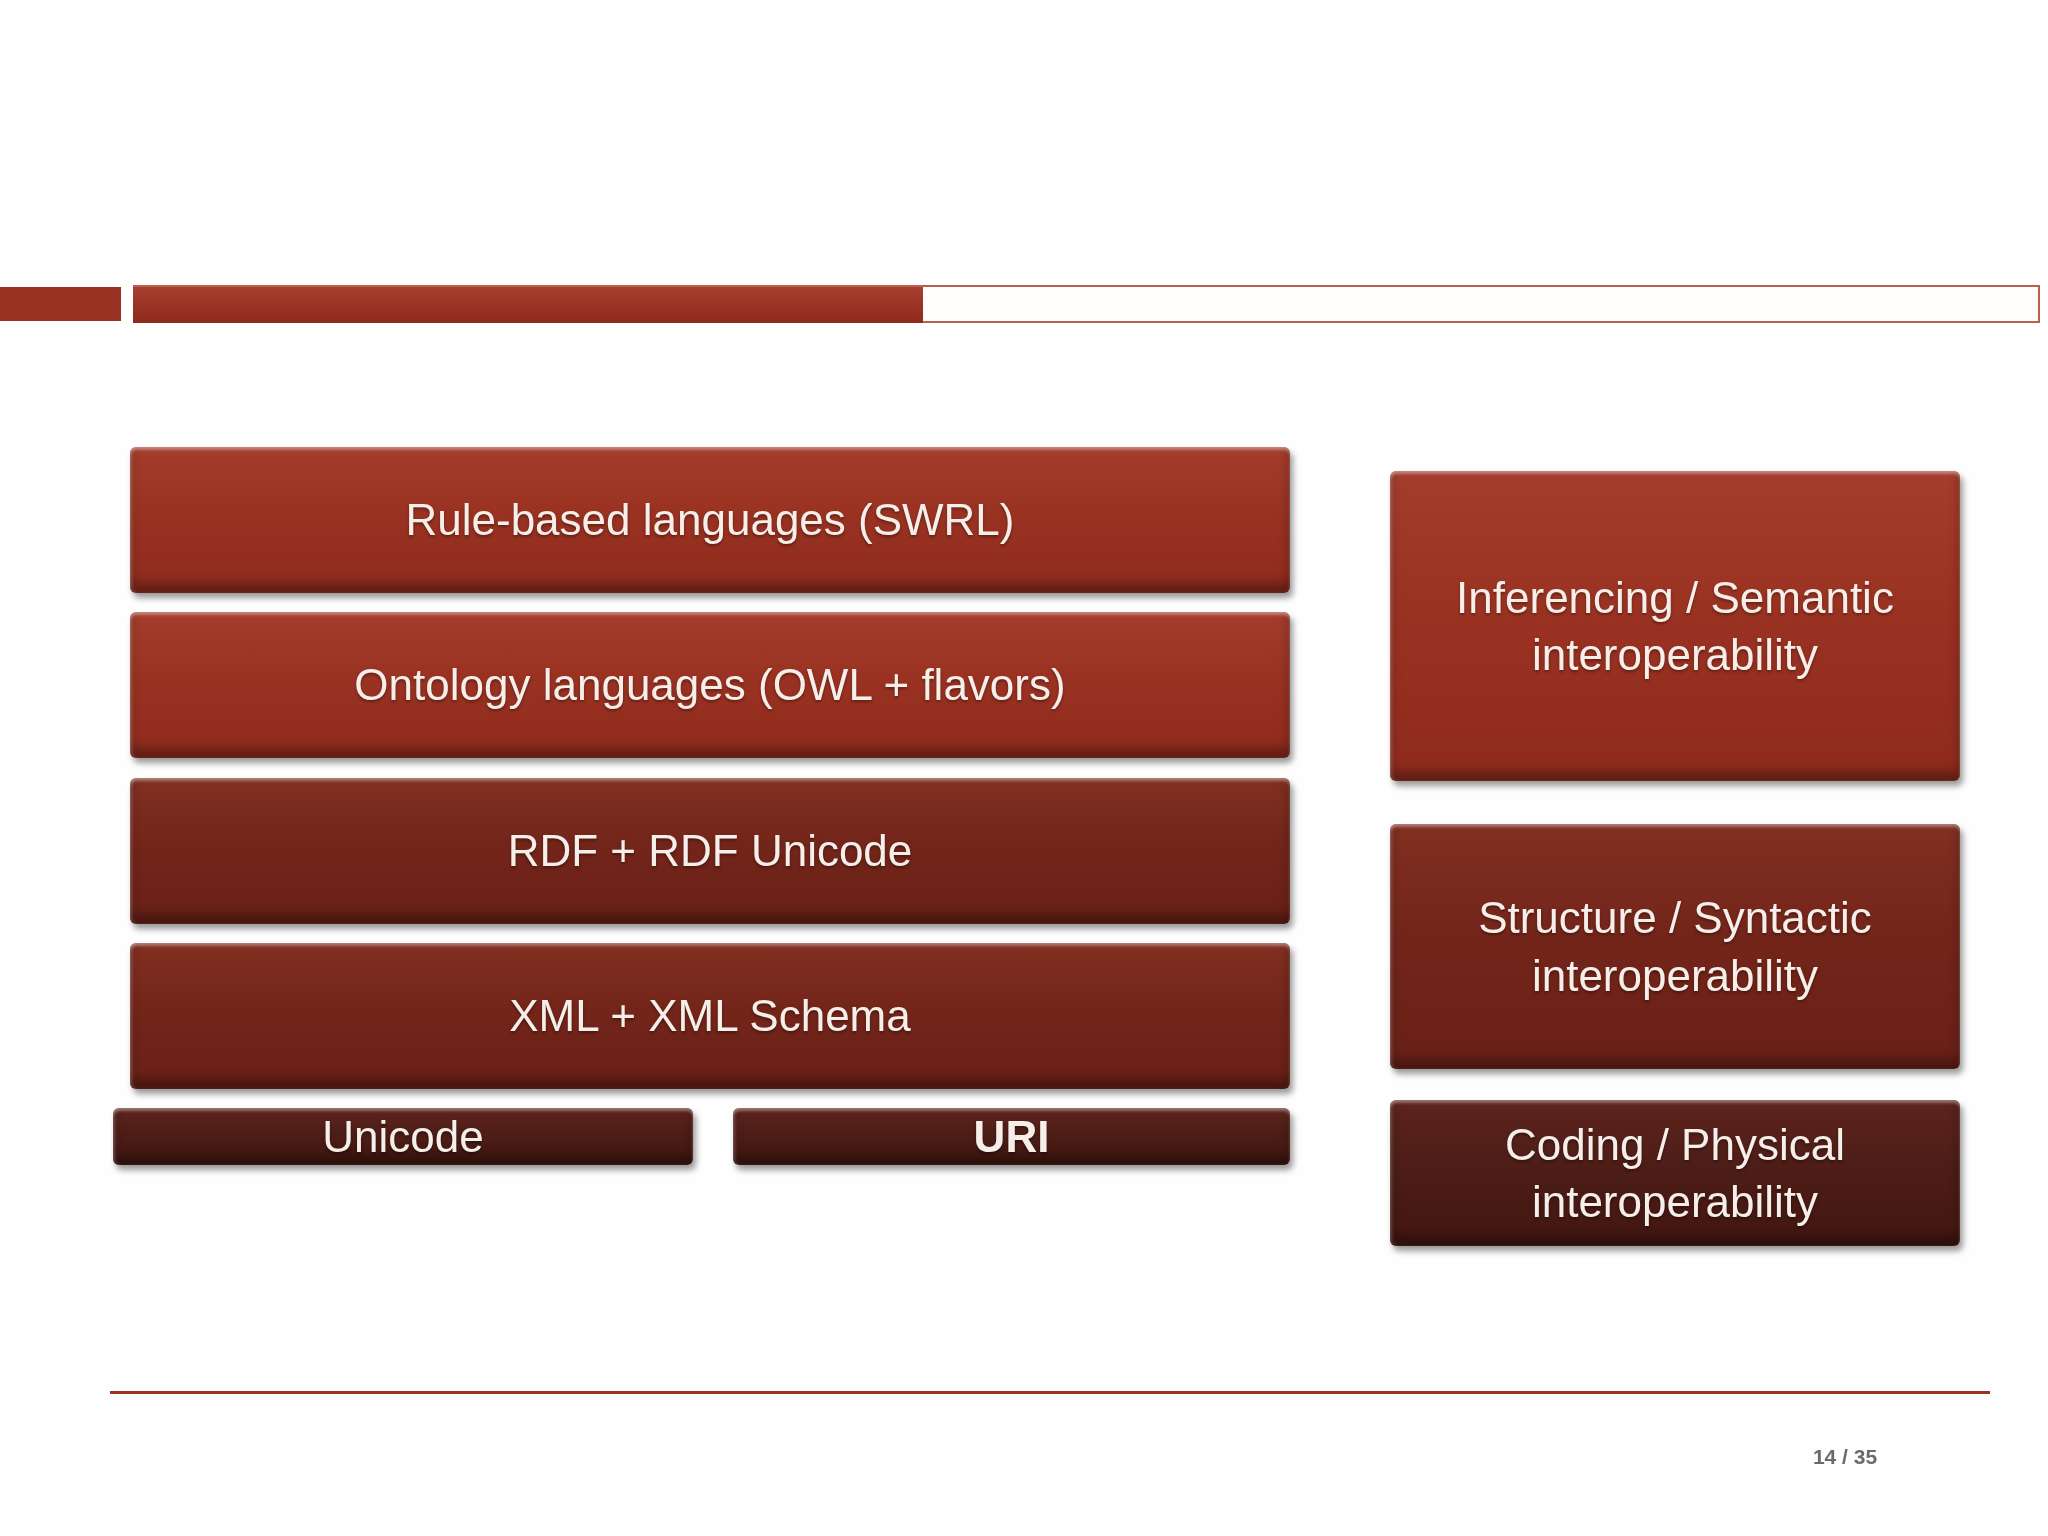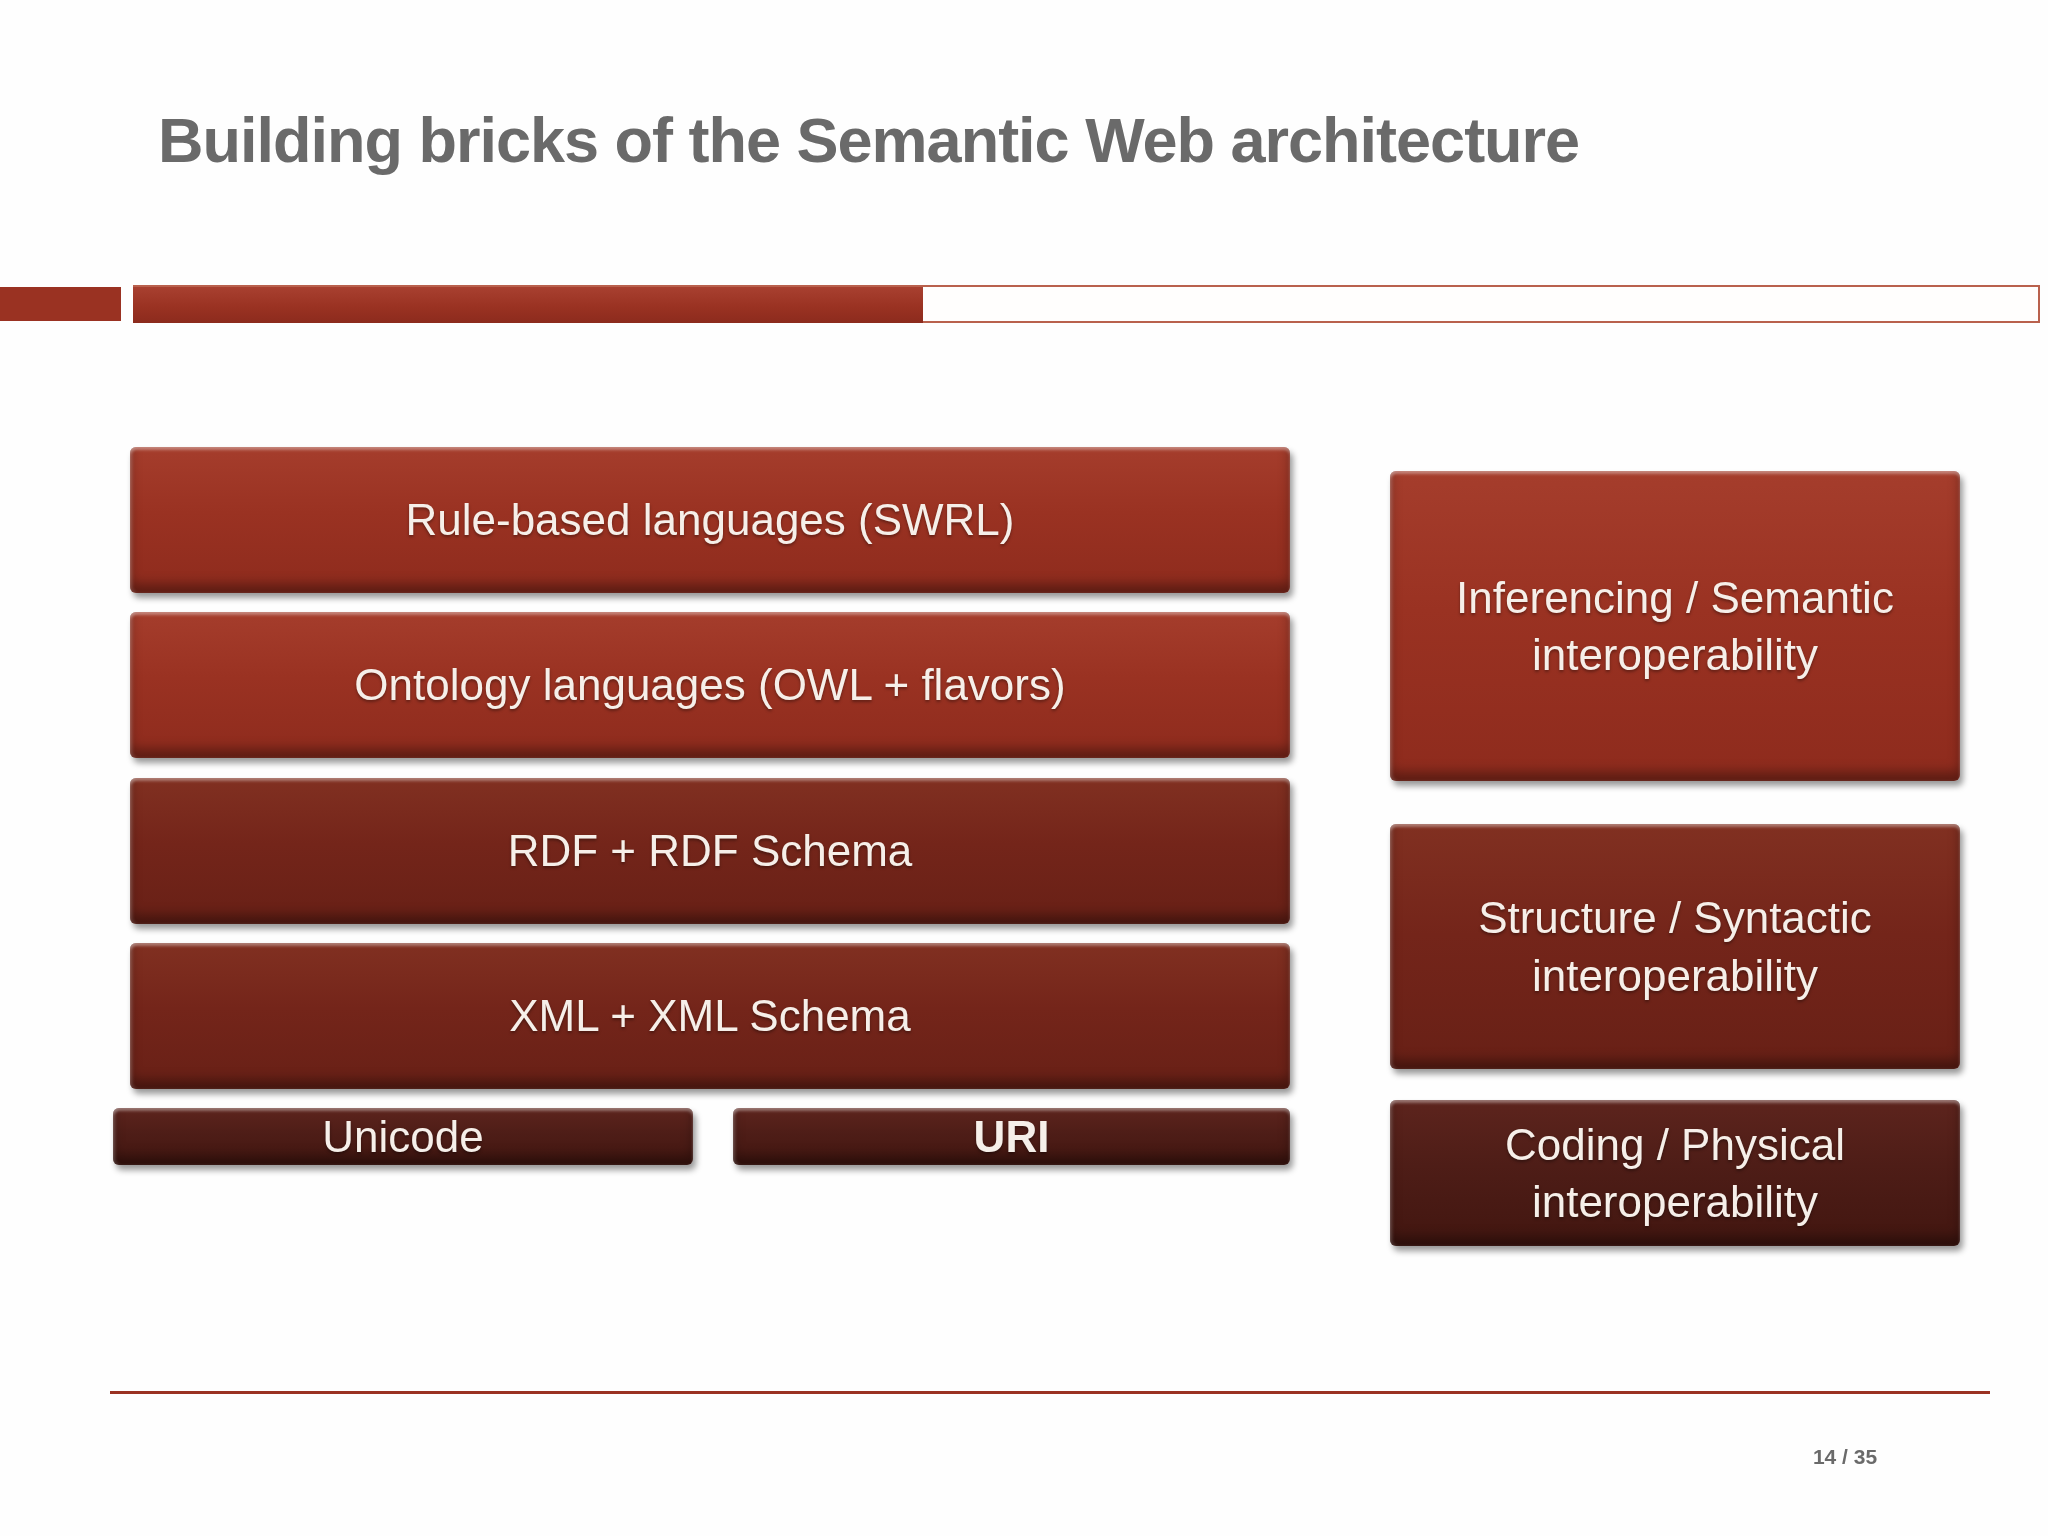--- a/index.html
+++ b/index.html
@@ -122,33 +122,32 @@
     font-size: 21px;
     font-weight: bold;
     color: var(--title_gray, #6a6a6a);
   }
 </style>
 </head>
 <body>
 
 <div class="slide">
 
-  <div class="slide-title">Building bricks of the Semantic Web architecture</div>
 
   <div class="divider-square"></div>
   <div class="divider-outline-bar"></div>
   <div class="divider-filled-bar"></div>
 
   <div>
 
     <div class="box level-light lbox row-1">Rule-based languages (SWRL)</div>
 
     <div class="box level-light lbox row-2">Ontology languages (OWL + flavors)</div>
 
-    <div class="box level-mid lbox row-3">RDF + RDF Schema</div>
+    <div class="box level-mid lbox row-3">RDF + RDF Unicode</div>
 
     <div class="box level-mid lbox row-4">XML + XML Schema</div>
 
     <div class="box level-dark row-5 base-unicode">Unicode</div>
 
     <div class="box level-dark row-5 base-uri">URI</div>
 
     <div class="box level-light rbox rbox-a">Inferencing / Semantic interoperability</div>
 
     <div class="box level-mid rbox rbox-b">Structure / Syntactic interoperability</div>

